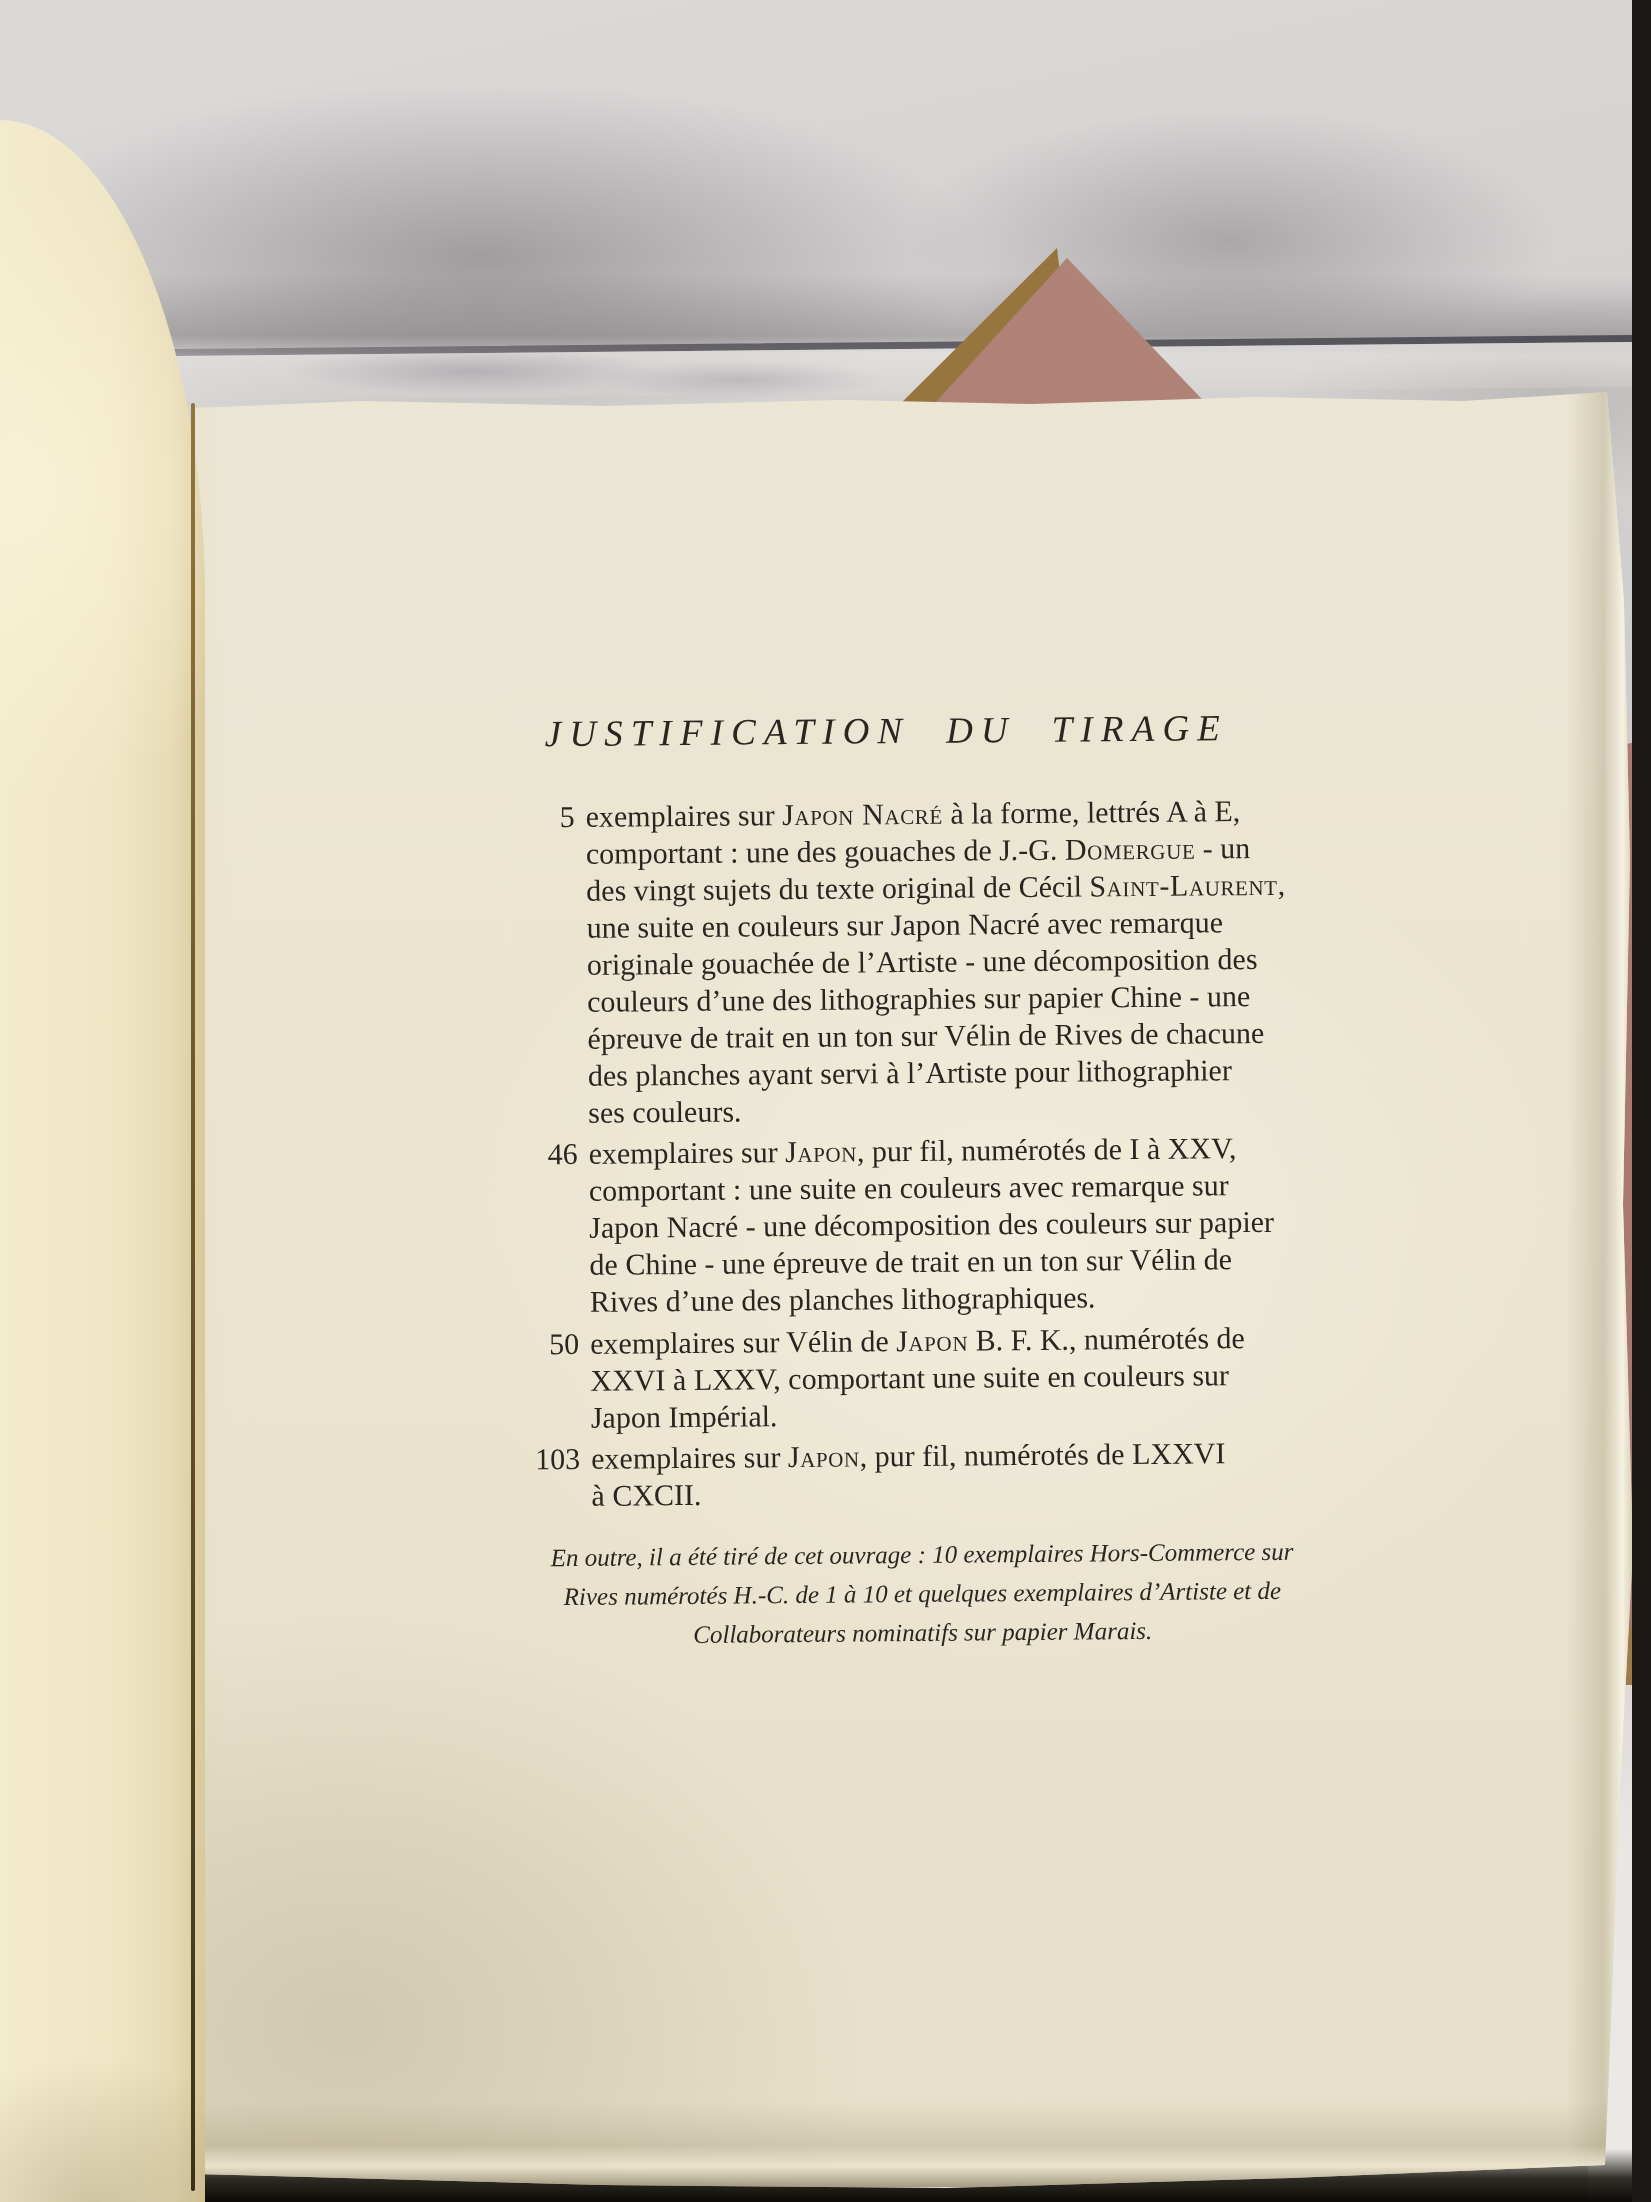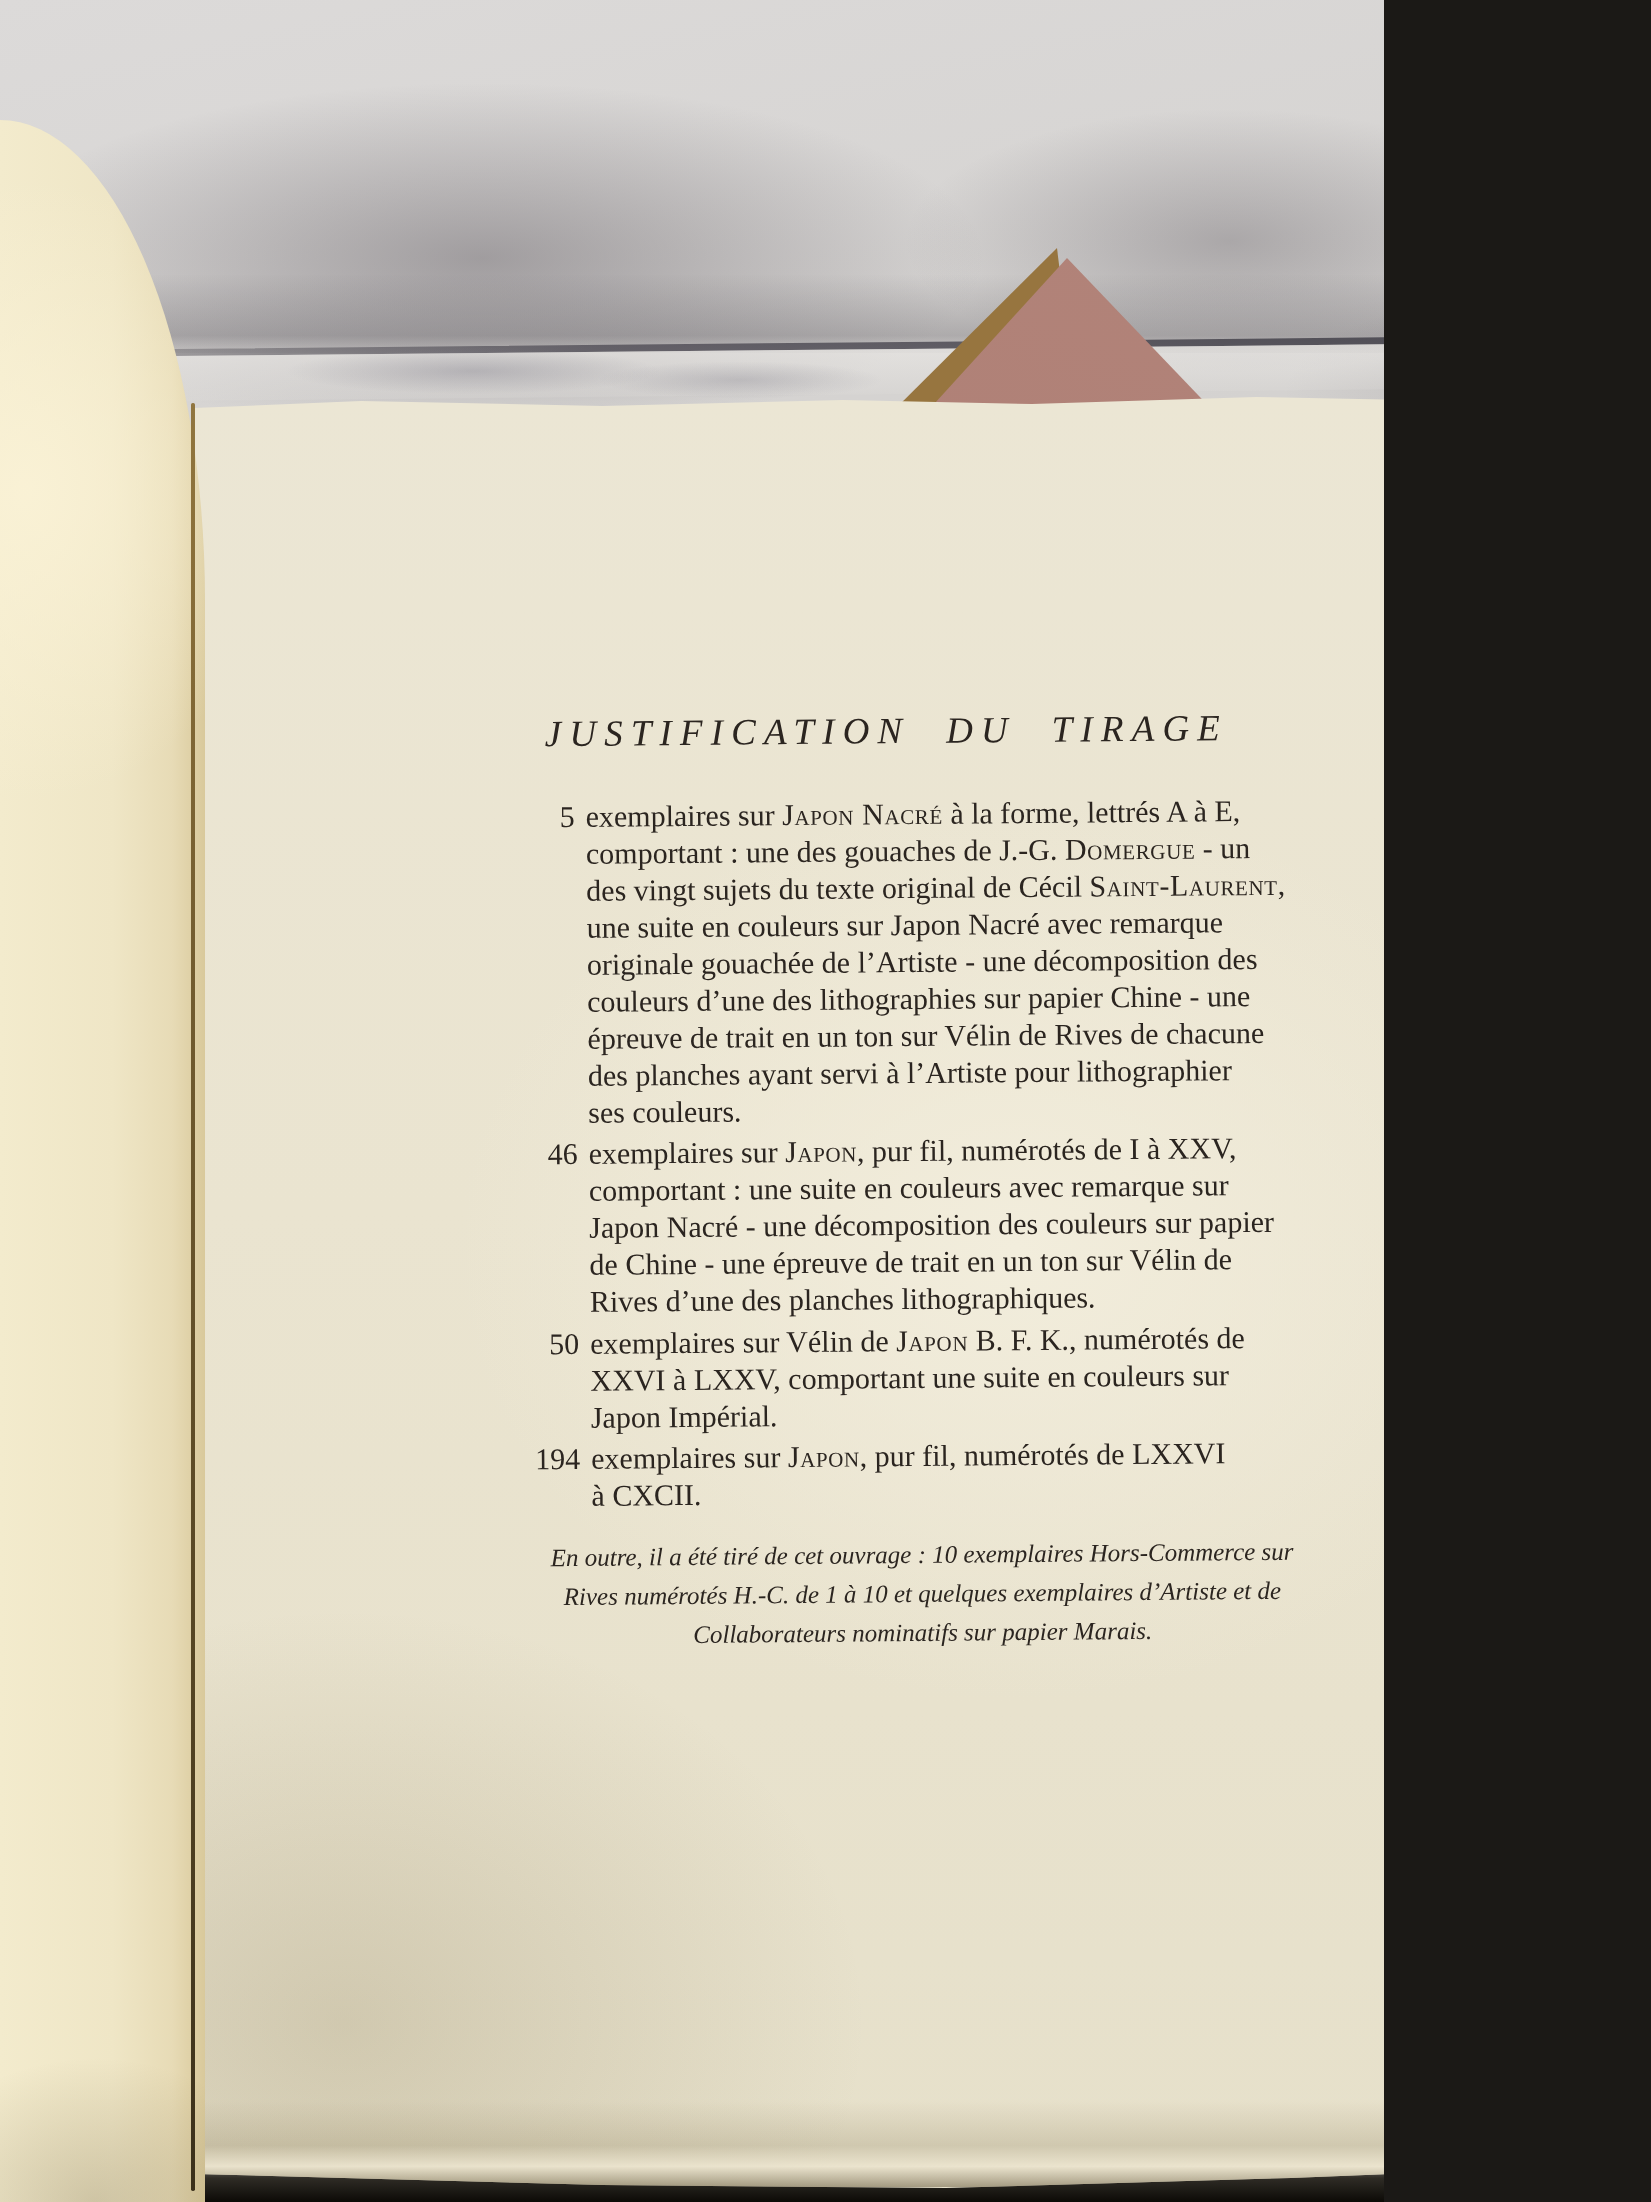--- a/index.html
+++ b/index.html
@@ -1,17 +1,17 @@
 <!DOCTYPE html>
 <html style="font-size:13.8px"><head>
 <meta charset="utf-8">
 <style>
   html,body{margin:0;padding:0;background:#1b1916;}
   .canvas{
-    position:relative;width:1384px;height:2203px;overflow:hidden;
+    position:relative;width:1632px;height:2203px;overflow:hidden;
     font-family:"Liberation Serif","DejaVu Serif",serif;
   }
   
   .wall{
     position:absolute;inset:0;
     background:
       radial-gradient(740px 258px at 482px 258px, rgba(70,64,72,.38), rgba(70,64,72,0) 68%),
       radial-gradient(465px 189px at 1230px 241px, rgba(70,64,72,.30), rgba(70,64,72,0) 70%),
       radial-gradient(370px 146px at 1549px 396px, rgba(70,64,72,.16), rgba(70,64,72,0) 72%),
       linear-gradient(168deg,#dcdad9 0%,#d3d1cf 30%,#c9c6c5 58%,#cfccca 100%);
@@ -159,21 +159,21 @@
             <div class="line"><span>de Chine - une épreuve de trait en un ton sur Vélin de</span></div>
             <div class="line"><span>Rives d’une des planches lithographiques.</span></div>
           </div>
           <div class="para">
             <span class="num">50</span>
             <div class="line"><span>exemplaires sur Vélin de </span><span class="sc">Japon</span><span> B. F. K., numérotés de</span></div>
             <div class="line"><span>XXVI à LXXV, comportant une suite en couleurs sur</span></div>
             <div class="line"><span>Japon Impérial.</span></div>
           </div>
           <div class="para">
-            <span class="num">194</span>
+            <span class="num">103</span>
             <div class="line"><span>exemplaires sur </span><span class="sc">Japon</span><span>, pur fil, numérotés de LXXVI</span></div>
             <div class="line"><span>à CXCII.</span></div>
           </div>
           <div class="note">
             <div class="line">En outre, il a été tiré de cet ouvrage : 10 exemplaires Hors-Commerce sur</div>
             <div class="line">Rives numérotés H.-C. de 1 à 10 et quelques exemplaires d’Artiste et de</div>
             <div class="line">Collaborateurs nominatifs sur papier Marais.</div>
           </div>
         </div>
     </div>

